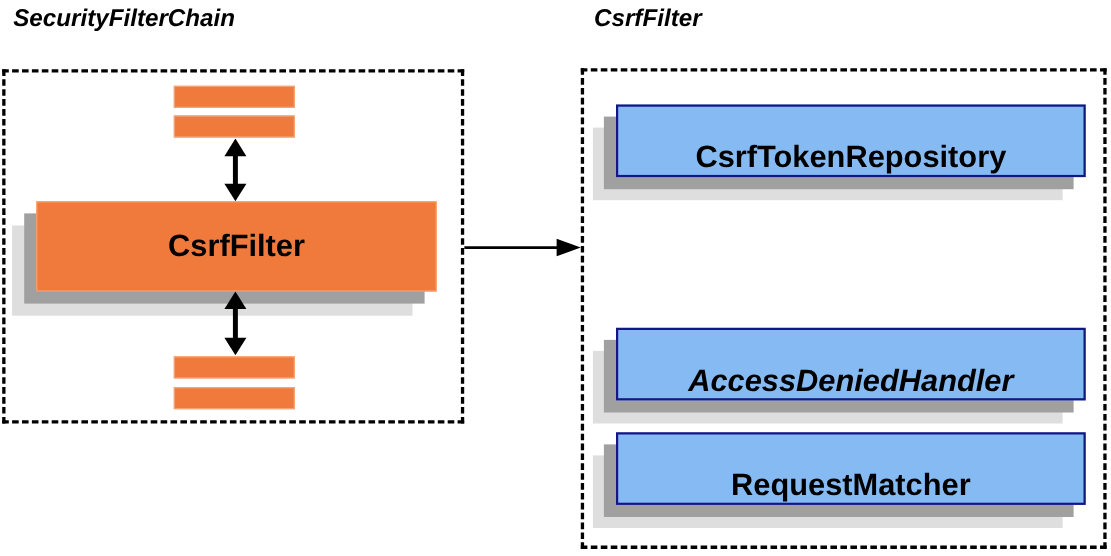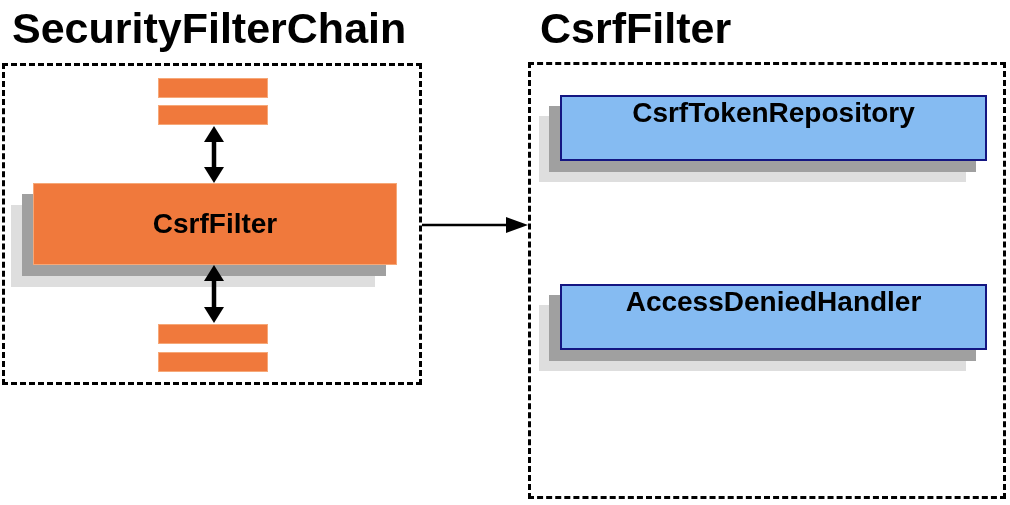--- a/index.html
+++ b/index.html
@@ -21,25 +21,26 @@
     overflow: hidden;
   }
   .canvas {
     position: relative;
     width: 1010px;
     height: 505px;
     background: #ffffff;
   }
   .diagram-title {
     position: absolute;
-    font-size: 43px;
+    font-size: 22px;
     font-weight: bold;
     color: var(--text-color);
     white-space: nowrap;
     letter-spacing: 0px;
+    font-style: italic;
   }
   .title-left  { left: 12px; top: 4px; }
   .title-right { left: 540px; top: 4px; }
 
   .dashed-box {
     position: absolute;
     border: 3px dashed #000000;
     background: transparent;
   }
   .chain-box { left: 2px;   top: 63px; width: 420px; height: 322px; }
@@ -82,26 +83,26 @@
 
   .component-box {
     position: absolute;
     left: 560px;
     width: 427px;
     height: 66px;
     background: var(--blue-fill);
     border: 2px solid var(--blue-border);
     box-shadow: -11px 11px 0 var(--shadow-dark), -21px 21px 0 var(--shadow-light);
     display: flex;
-    align-items: flex-start;
+    align-items: flex-end;
     justify-content: center;
   }
   .component-1 { top: 95px;  }
   .component-2 { top: 193px; }
-  .component-3 { top: 284px; }
+  .component-3 { top: 298px; font-style: italic; }
   .component-4 { top: 393px; }
 </style>
 </head>
 <body>
 
 <div class="canvas">
 
   <div class="diagram-title title-left">SecurityFilterChain</div>
 
   <div class="dashed-box chain-box"></div>
@@ -139,14 +140,17 @@
 
   <div class="component-box component-1">
     <span class="node-label">CsrfTokenRepository</span>
   </div>
 
 
   <div class="component-box component-3">
     <span class="node-label">AccessDeniedHandler</span>
   </div>
 
+  <div class="component-box component-4">
+    <span class="node-label">RequestMatcher</span>
+  </div>
 
 </div>
 
 </body></html>

